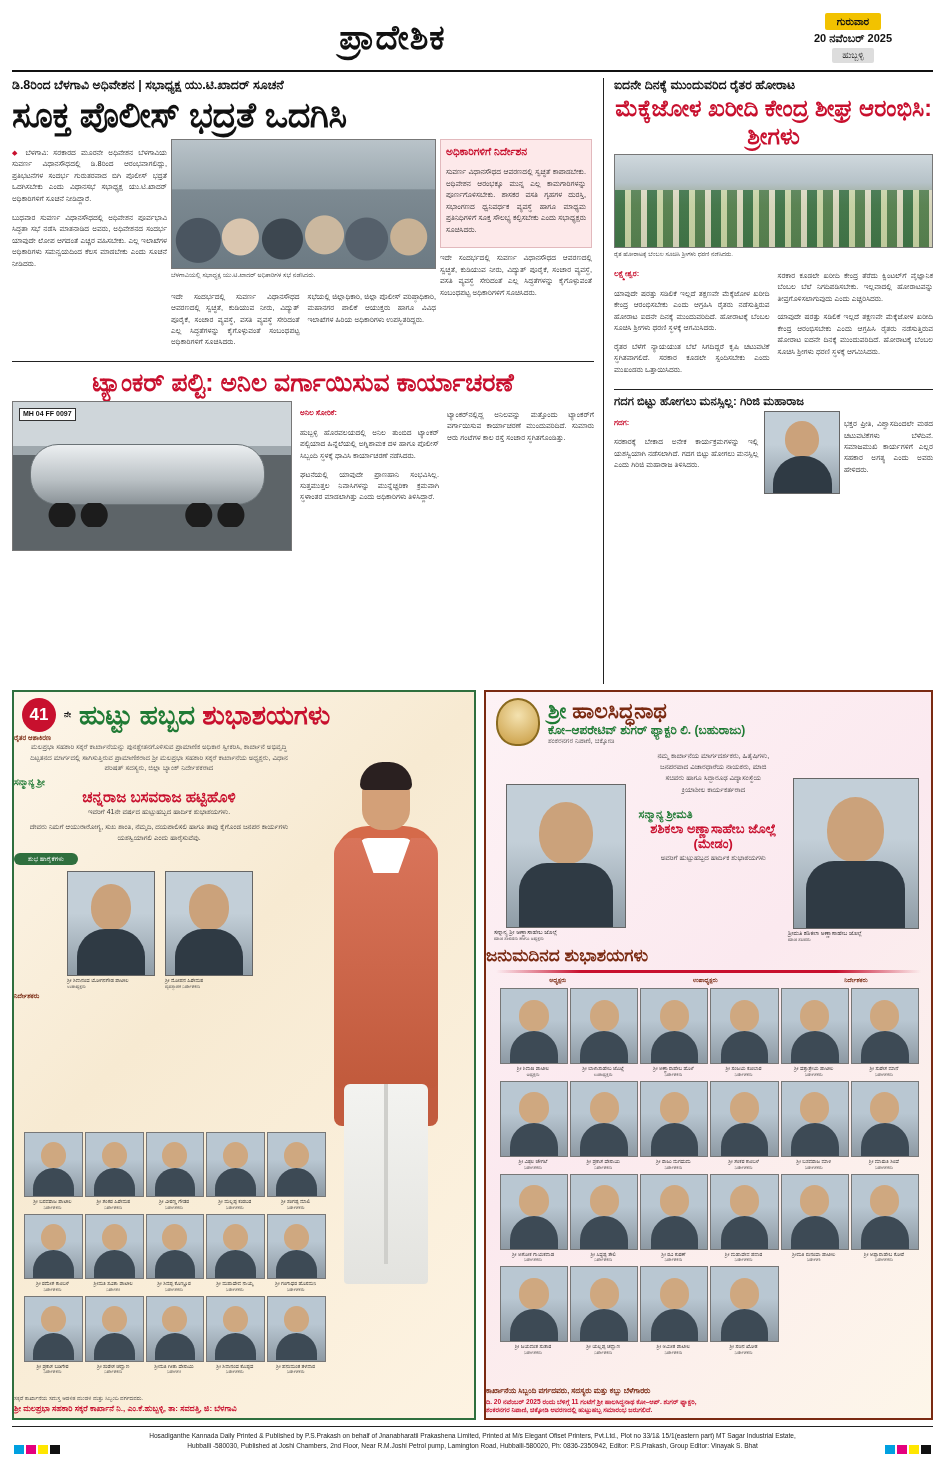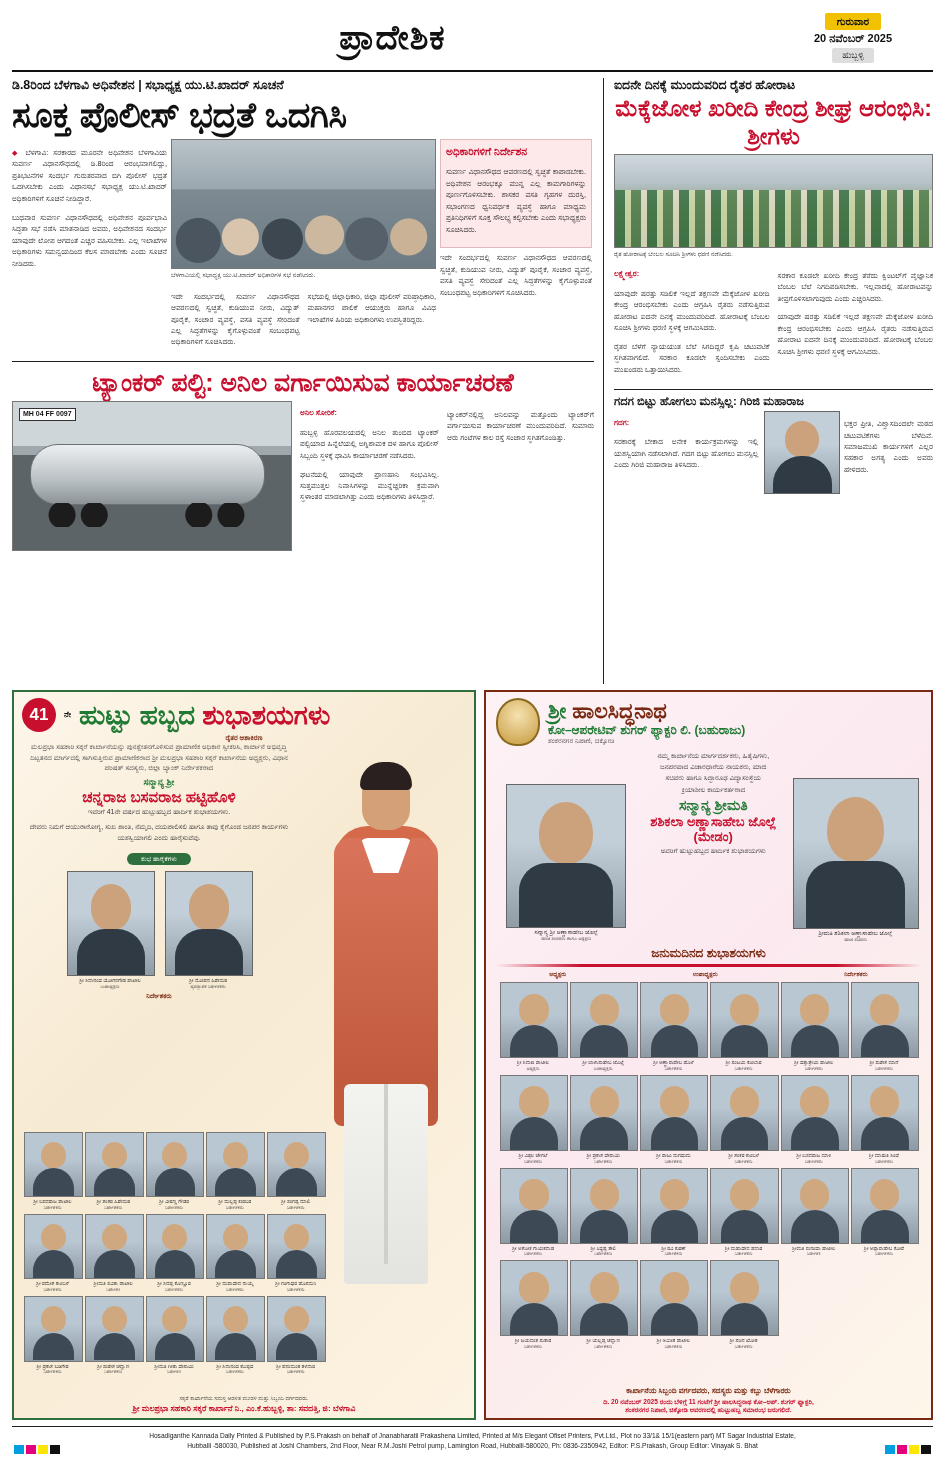--- a/index.html
+++ b/index.html
@@ -419,21 +419,21 @@
     font-weight: bold;
     color: #7a2a12;
     line-height: 1.1;
   }
   .ad-title-brown .grn { color: #1f7a34; }
   .divider-orn {
     height: 3px;
     background: linear-gradient(90deg, transparent, #c8102e 20%, #c8102e 80%, transparent);
     margin: 4px 10px;
   }
-  .center { text-align: center; }
+  .center { text-align: left; }
   .bold { font-weight: bold; }
 
   .footer {
     margin-top: 6px;
     border-top: 1px solid #222;
     padding-top: 4px;
     text-align: center;
     font-size: 6.6px;
     color: #222;
     line-height: 1.55;
@@ -694,32 +694,32 @@
       </div>
 
       <div class="flex" style="margin-top:4px;">
         <div style="width:150px;padding-left:8px;">
           <div class="big-face" style="width:118px;margin:34px auto 0 auto;"></div>
           <div class="mini-name center" style="font-size:6px;">ಸನ್ಮಾನ್ಯ ಶ್ರೀ ಅಣ್ಣಾಸಾಹೇಬ ಜೊಲ್ಲೆ</div>
           <div class="mini-role center">ಮಾಜಿ ಸಂಸದರು ಹಾಗೂ ಅಧ್ಯಕ್ಷರು</div>
         </div>
         <div style="width:155px;">
           <div class="ad-text-center">ನಮ್ಮ ಕಾರ್ಖಾನೆಯ ಮಾರ್ಗದರ್ಶಕರು, ಹಿತೈಷಿಗಳು, ಜನಪರವಾದ ವಿಚಾರಧಾರೆಯ ನಾಯಕರು, ಮಾಜಿ ಸಚಿವರು ಹಾಗೂ ಸಿದ್ಧಾರೂಢ ವಿದ್ಯಾಸಂಸ್ಥೆಯ ಕ್ರಿಯಾಶೀಲ ಕಾರ್ಯಕರ್ತರಾದ</div>
-          <div class="center bold" style="font-size:14px;color:#1f7a34;margin-top:2px;">ಸನ್ಮಾನ್ಯ ಶ್ರೀಮತಿ</div>
+          <div class="center bold" style="font-size:11px;color:#1f7a34;margin-top:13px;">ಸನ್ಮಾನ್ಯ ಶ್ರೀಮತಿ</div>
           <div class="ad-name-red" style="font-size:13px;">ಶಶಿಕಲಾ ಅಣ್ಣಾಸಾಹೇಬ ಜೊಲ್ಲೆ (ಮೇಡಂ)</div>
           <div class="ad-text-center">ಅವರಿಗೆ ಹುಟ್ಟುಹಬ್ಬದ ಹಾರ್ದಿಕ ಶುಭಾಶಯಗಳು</div>
         </div>
         <div style="width:140px;padding-right:8px;">
           <div class="big-face" style="width:124px;margin:28px auto 0 auto;"></div>
           <div class="mini-name center" style="font-size:6px;">ಶ್ರೀಮತಿ ಶಶಿಕಲಾ ಅಣ್ಣಾಸಾಹೇಬ ಜೊಲ್ಲೆ</div>
           <div class="mini-role center">ಮಾಜಿ ಸಚಿವರು</div>
         </div>
       </div>
 
-      <div class="center bold" style="font-size:12px;color:#7a2a12;margin-top:4px;">ಜನುಮದಿನದ ಶುಭಾಶಯಗಳು</div>
+      <div class="center bold" style="font-size:17px;color:#7a2a12;margin-top:4px;">ಜನುಮದಿನದ ಶುಭಾಶಯಗಳು</div>
       <div class="divider-orn"></div>
 
       <div class="flex" style="justify-content:space-around;font-size:6px;font-weight:bold;color:#7a2a12;">
         <span>ಅಧ್ಯಕ್ಷರು</span>
         <span>ಉಪಾಧ್ಯಕ್ಷರು</span>
         <span>ನಿರ್ದೇಶಕರು</span>
       </div>
 
       <div class="grid-photos" id="right-members-grid" style="grid-template-columns: repeat(6, 1fr); padding:4px 14px;">
           <div class="mini-person">

